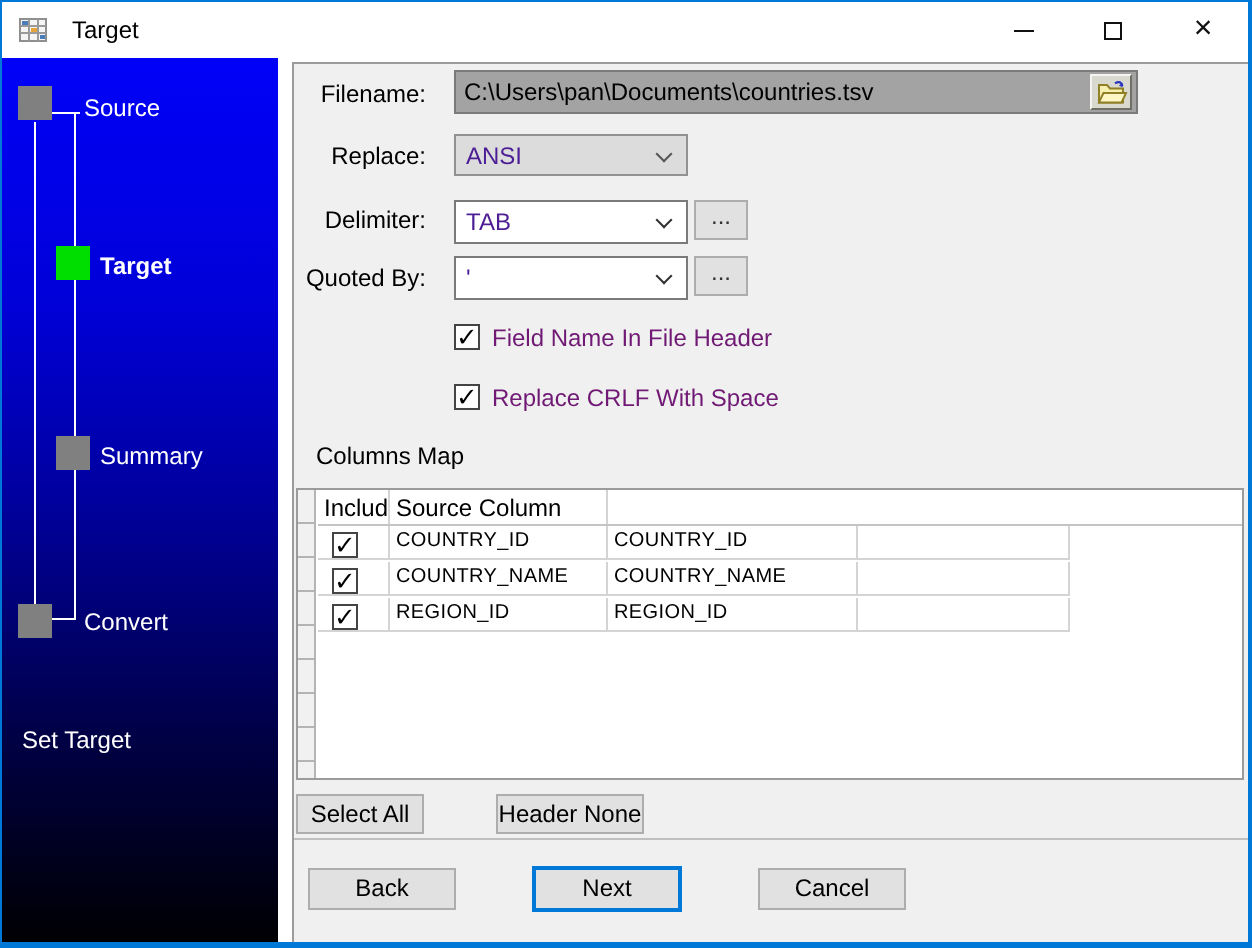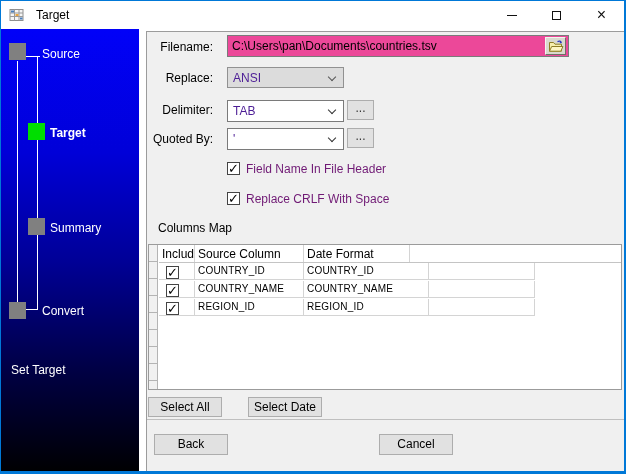--- a/index.html
+++ b/index.html
@@ -30,21 +30,21 @@
   .step-label.active { font-weight:bold; }
   .status-label { position:absolute; color:#ffffff; font-size:12px; }
   
   .content-panel {
     position:absolute; left:145px; top:30px; right:0; bottom:0;
     background:#f0f0f0; border-top:1px solid #9b9b9b; border-left:1px solid #9b9b9b;
   }
   .lbl { position:absolute; left:148px; width:64px; text-align:right; font-size:12px; color:#000; }
   .filename-input {
     position:absolute; left:226px; top:34px; width:342px; height:22px;
-    border:1px solid #7a7a7a; background:#ec4899; font-size:12px; color:#000;
+    border:1px solid #7a7a7a; background:#a3a3a3; font-size:12px; color:#000;
     padding:2px 26px 2px 4px; outline:none;
   }
   .browse-btn {
     position:absolute; left:544px; top:36px; width:21px; height:18px;
     background:#d9d9cf; border:1px solid; border-color:#f4f4f0 #6f6f66 #6f6f66 #f4f4f0;
     display:flex; align-items:center; justify-content:center;
   }
   .combo { position:absolute; left:226px; width:117px; font-size:12px; color:#4c1d95; }
   .combo .val { position:absolute; left:5px; top:3px; white-space:nowrap; }
   .combo.gray { background:#dcdcdc; border:1px solid #919191; height:21px; }
@@ -77,21 +77,21 @@
   .c-inc { width:36px; }
   .c-src { width:109px; }
   .c-dst { width:125px; }
   .c-fmt { width:106px; }
   .c-fill { flex:1; border-right:none; border-bottom:none; }
   .trow.data .cb { margin:1px 0 0 4px; }
   .cell-txt { font-size:10px; letter-spacing:0.2px; }
   
   .btn { position:absolute; background:#e1e1e1; border:1px solid #adadad;
     font-size:12px; color:#000; text-align:center; }
-  .btn-selall  { left:147px; top:396px; width:74px; height:20px; line-height:18px; }
+  .btn-selall  { left:147px; top:396px; width:64px; height:20px; line-height:18px; }
   .btn-selnone { left:247px; top:396px; width:74px; height:20px; line-height:18px; }
   .separator { position:absolute; left:146px; right:0; top:418px; height:1px; background:#bfbfbf; }
   .btn-back   { left:153px; top:433px; width:74px; height:21px; line-height:19px; }
   .btn-next   { left:265px; top:432px; width:75px; height:23px; line-height:19px; border:2px solid #0078d7; }
   .btn-cancel { left:378px; top:433px; width:74px; height:21px; line-height:19px; }
 </style>
 </head>
 <body>
 
 <div class="window">
@@ -191,21 +191,20 @@
         <div class="slot"></div>
       <div class="slot"></div>
         <div class="slot"></div>
       <div class="slot"></div>
         <div class="slot"></div>
     </div>
     <div class="tbl-main">
       <div class="trow head">
         <div class="tcell c-inc">Include</div>
         <div class="tcell c-src">Source Column</div>
-        <div class="tcell c-fmt">Date Format</div>
         <div class="tcell c-fill"></div>
       </div>
       <div class="trow data">
         <div class="tcell c-inc">
             <div class="cb"><span>✓</span></div>
           </div>
         <div class="tcell c-src cell-txt">COUNTRY_ID</div>
         <div class="tcell c-dst cell-txt">COUNTRY_ID</div>
         <div class="tcell c-fmt cell-txt"></div>
         <div class="tcell c-fill"></div>
@@ -225,20 +224,21 @@
           </div>
         <div class="tcell c-src cell-txt">REGION_ID</div>
         <div class="tcell c-dst cell-txt">REGION_ID</div>
         <div class="tcell c-fmt cell-txt"></div>
         <div class="tcell c-fill"></div>
       </div>
     </div>
   </div>
 
   <div class="btn btn-selall">Select All</div>
-  <div class="btn btn-selnone">Select Date</div>
+  <div class="btn btn-selnone">Header None</div>
 
   <div class="separator"></div>
 
   <div class="btn btn-back">Back</div>
+  <div class="btn btn-next">Next</div>
   <div class="btn btn-cancel">Cancel</div>
 
 </div>
 
 </body></html>

